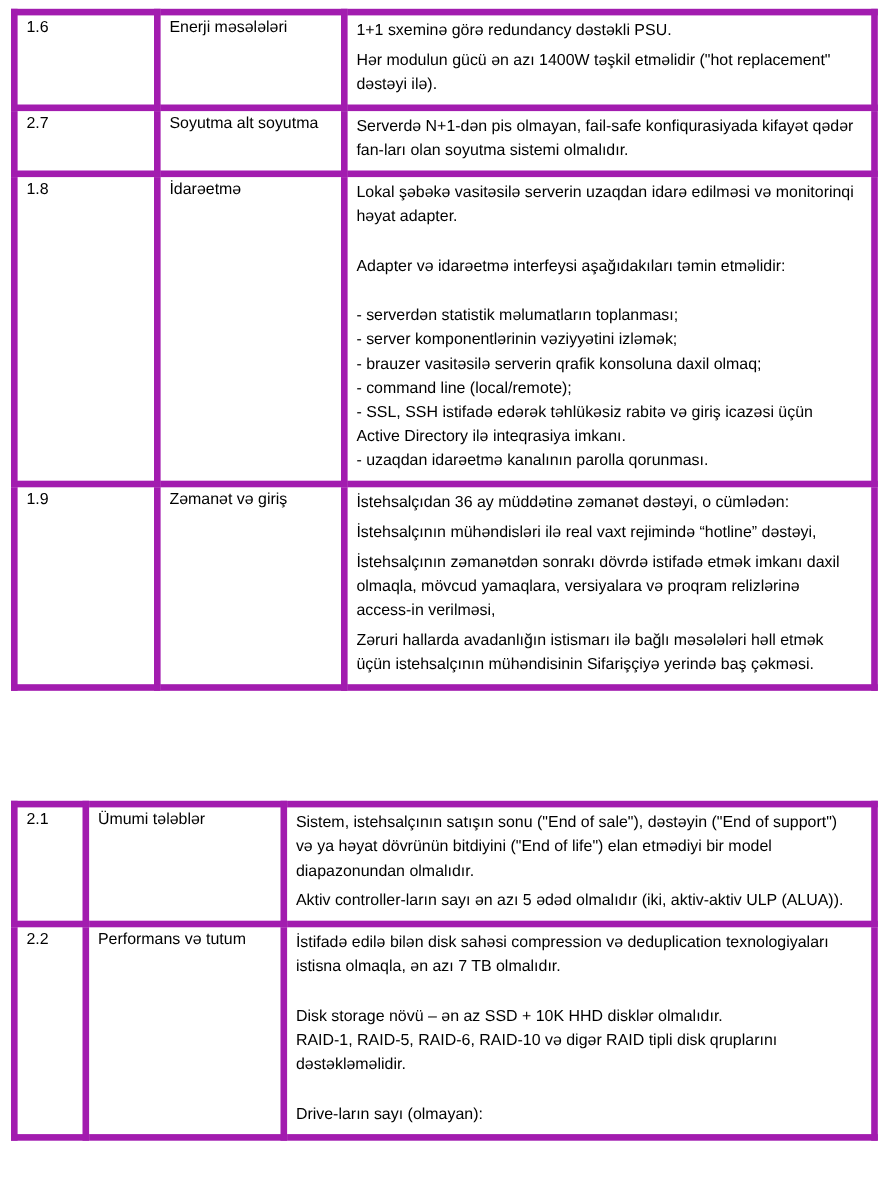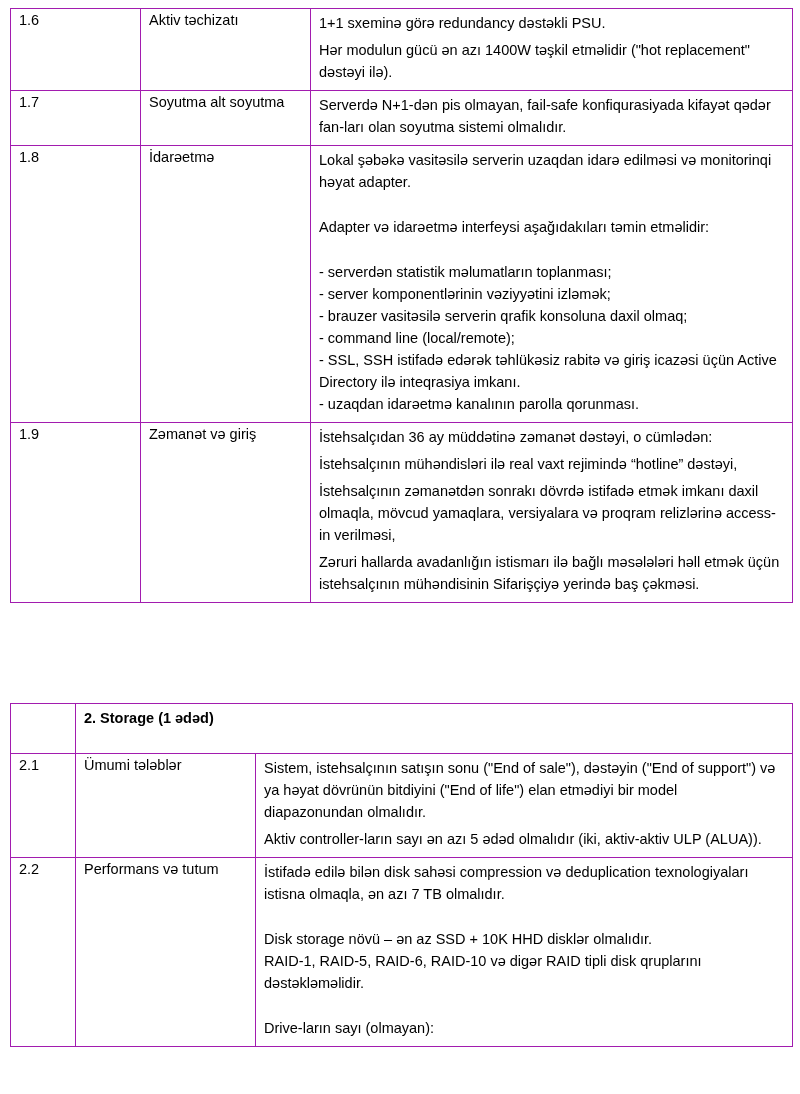--- a/index.html
+++ b/index.html
@@ -20,21 +20,21 @@
     box-sizing: border-box;
     width: 800px;
   }
   table.spec-table {
     border-collapse: collapse;
     table-layout: fixed;
     width: 782px;
     background: #ffffff;
   }
   table.spec-table td {
-    border: 1px solid #a21caf;
+    border: 6px solid #a21caf;
     vertical-align: top;
     padding: 3px 8px 2px 8px;
     overflow: hidden;
   }
   .c-num  { }
   .c-label{ }
   .c-desc { }
   .para {
     margin: 0 4px 5px 0;
     line-height: 22px;
@@ -62,28 +62,28 @@
 
   <table class="spec-table t1">
     <colgroup>
       <col style="width:130px">
       <col style="width:170px">
       <col style="width:482px">
     </colgroup>
     <tbody>
       <tr>
         <td class="c-num">1.6</td>
-        <td class="c-label">Aktiv təchizatı</td>
+        <td class="c-label">Enerji məsələləri</td>
         <td class="c-desc">
             <p class="para">1+1 sxeminə görə redundancy dəstəkli PSU.</p>
             <p class="para">Hər modulun gücü ən azı 1400W təşkil etməlidir ("hot replacement" dəstəyi ilə).</p>
           </td>
       </tr>
       <tr>
-        <td class="c-num">1.7</td>
+        <td class="c-num">2.7</td>
         <td class="c-label">Soyutma alt soyutma</td>
         <td class="c-desc">
             <p class="para">Serverdə N+1-dən pis olmayan, fail-safe konfiqurasiyada kifayət qədər fan-ları olan soyutma sistemi olmalıdır.</p>
           </td>
       </tr>
       <tr>
         <td class="c-num">1.8</td>
         <td class="c-label">İdarəetmə</td>
         <td class="c-desc">
             <p class="para">Lokal şəbəkə vasitəsilə serverin uzaqdan idarə edilməsi və monitorinqi həyat adapter.</p>
@@ -112,26 +112,20 @@
   </table>
 
   <table class="spec-table t2">
     <colgroup>
       <col style="width:65px">
       <col style="width:180px">
       <col style="width:537px">
     </colgroup>
     <tbody>
       <tr>
-        <td class="c-num"></td>
-        <td class="c-header" colspan="2">
-          <p class="para">2. Storage (1 ədəd)</p>
-        </td>
-      </tr>
-      <tr>
         <td class="c-num">2.1</td>
         <td class="c-label">Ümumi tələblər</td>
         <td class="c-desc">
             <p class="para">Sistem, istehsalçının satışın sonu ("End of sale"), dəstəyin ("End of support") və ya həyat dövrünün bitdiyini ("End of life") elan etmədiyi bir model diapazonundan olmalıdır.</p>
             <p class="para">Aktiv controller-ların sayı ən azı 5 ədəd olmalıdır (iki, aktiv-aktiv ULP (ALUA)).</p>
           </td>
       </tr>
       <tr>
         <td class="c-num">2.2</td>
         <td class="c-label">Performans və tutum</td>

